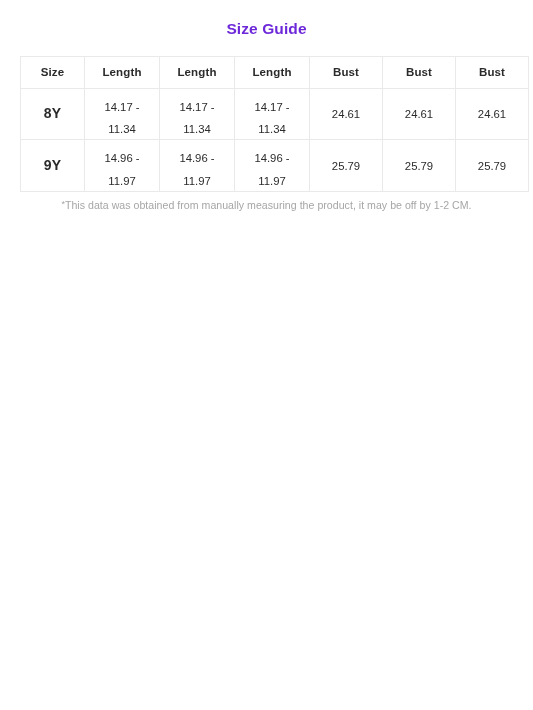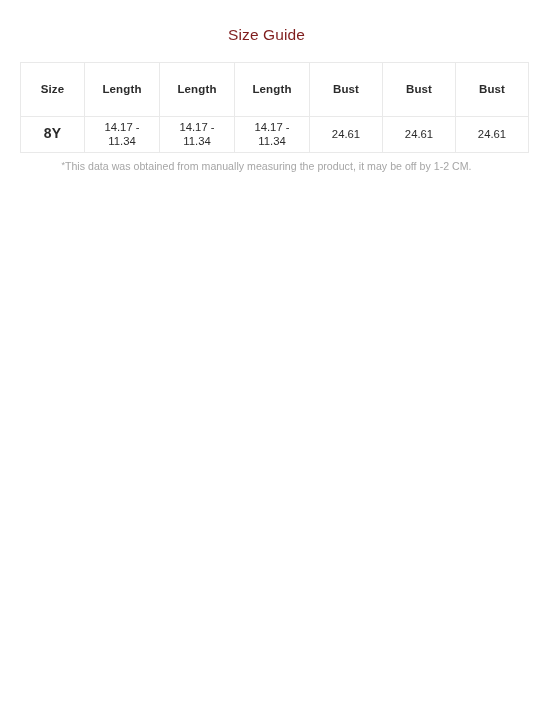--- a/index.html
+++ b/index.html
@@ -15,43 +15,43 @@
   }
   .page {
     position: relative;
     width: 533px;
     height: 710px;
     background: #ffffff;
   }
   .title {
     text-align: center;
     font-size: 15.5px;
-    font-weight: normal;
-    color: #7f1d1d;
+    font-weight: bold;
+    color: #6d28d9;
     letter-spacing: 0.1px;
-    padding-top: 27px;
+    padding-top: 21px;
     line-height: 1;
   }
   .table-wrap {
     margin: 19px 20px 0 20px;
     width: 493px;
   }
   table.size-table {
     width: 493px;
     border-collapse: collapse;
     table-layout: fixed;
     background: #ffffff;
   }
   table.size-table th,
   table.size-table td {
     border: 1px solid #e9e9e9;
     text-align: center;
     vertical-align: middle;
     color: #2b2b2b;
-    padding: 12px;
+    padding: 1px;
   }
   table.size-table th {
     font-size: 11.5px;
     font-weight: bold;
     height: 29px;
     line-height: 1.1;
     letter-spacing: 0.15px;
   }
   table.size-table td {
     font-size: 11.3px;
@@ -63,20 +63,21 @@
   table.size-table td.size-cell {
     font-weight: bold;
     font-size: 14px;
     letter-spacing: 0.15px;
   }
   col.c-size   { width: 64px; }
   col.c-len    { width: 75px; }
   col.c-bust   { width: 73px; }
   .range {
     display: block;
+    margin-top: 8px;
   }
   .footnote {
     margin: 7px 20px 0 20px;
     width: 493px;
     text-align: center;
     font-size: 10.6px;
     color: #a6a6a6;
     line-height: 1.3;
     letter-spacing: 0.02px;
   }
@@ -128,20 +129,38 @@
           </td>
           <td>
             <span class="range">14.17 -</span>
             <span class="range">11.34</span>
           </td>
           <td>24.61</td>
           <td>24.61</td>
           <td>24.61</td>
         </tr>
 
+        <tr>
+          <td class="size-cell">9Y</td>
+          <td>
+            <span class="range">14.96 -</span>
+            <span class="range">11.97</span>
+          </td>
+          <td>
+            <span class="range">14.96 -</span>
+            <span class="range">11.97</span>
+          </td>
+          <td>
+            <span class="range">14.96 -</span>
+            <span class="range">11.97</span>
+          </td>
+          <td>25.79</td>
+          <td>25.79</td>
+          <td>25.79</td>
+        </tr>
 
 
 
 
       </tbody>
     </table>
   </div>
 
   <div class="footnote">
     <span class="star">*</span><span>This data was obtained from manually measuring the product, it may be off by 1-2 CM.</span>

